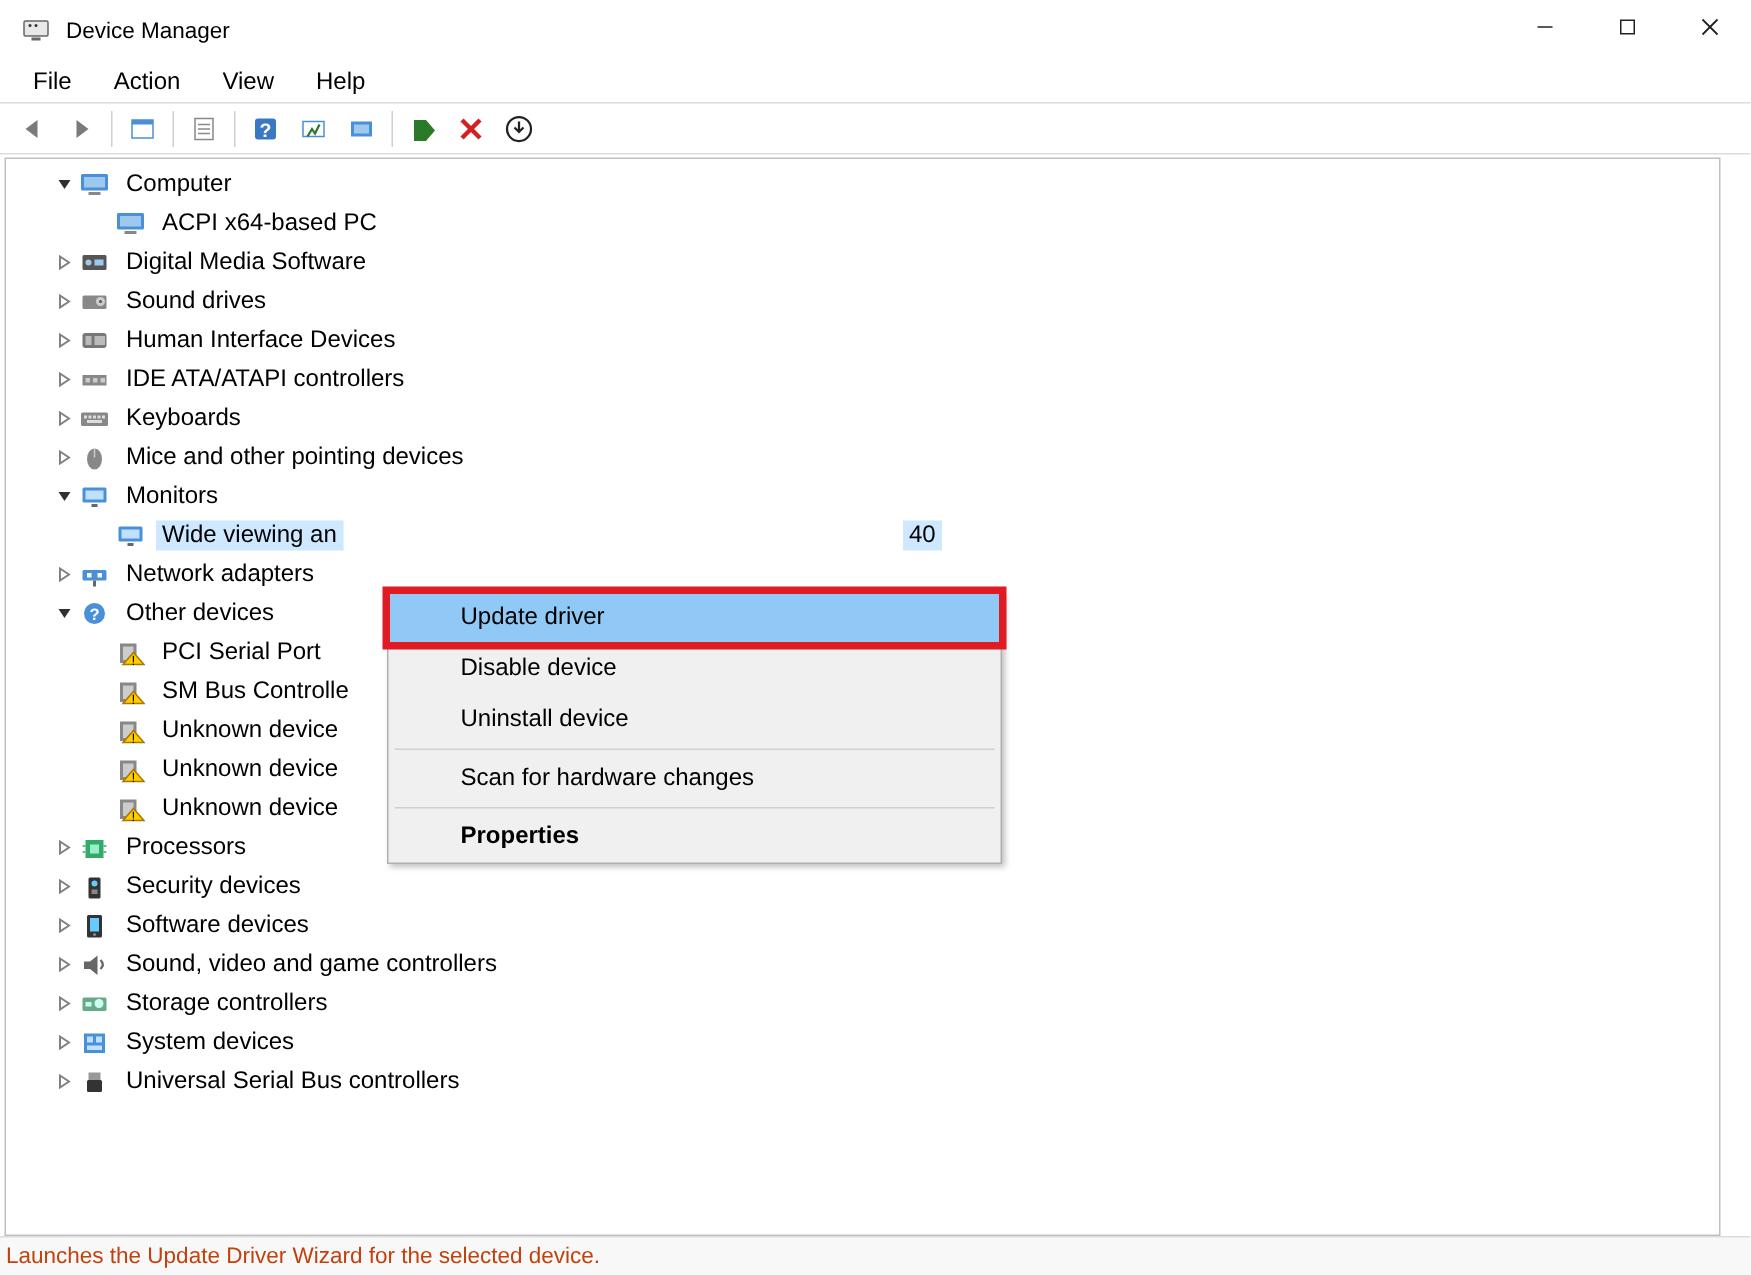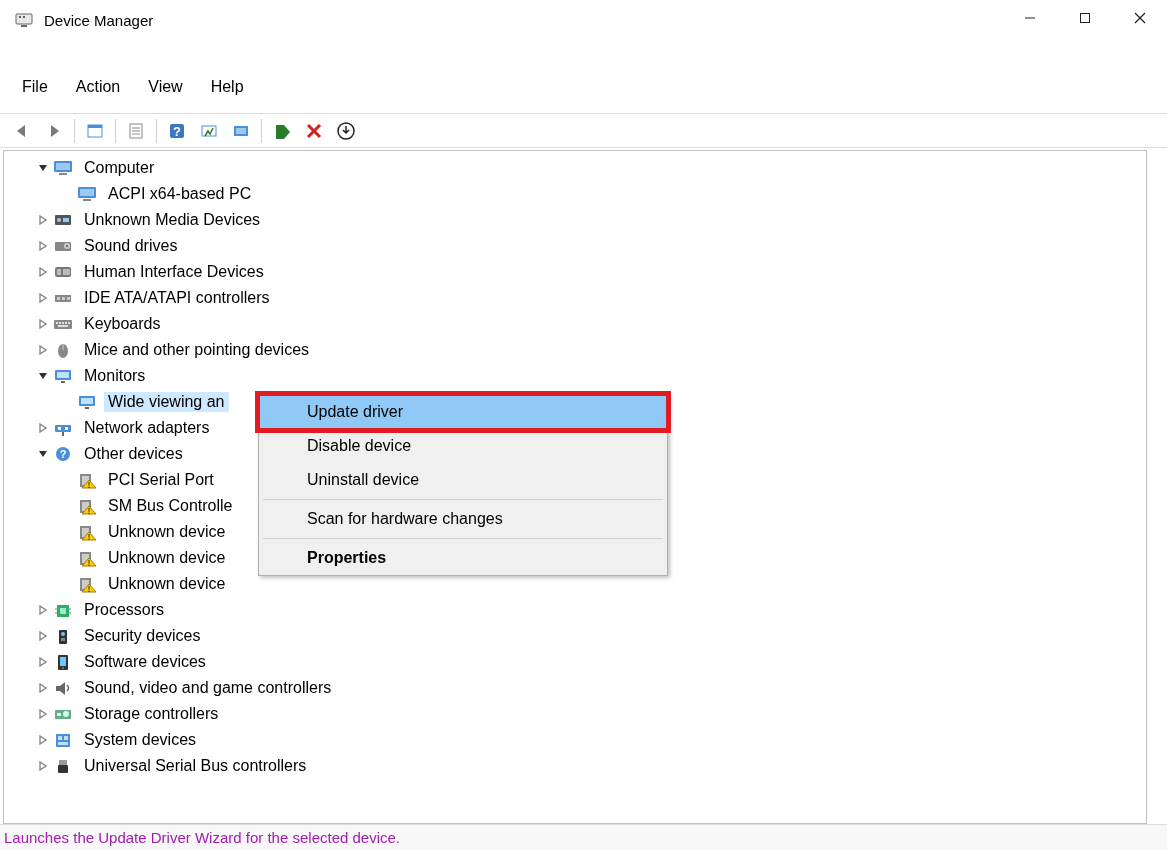--- a/index.html
+++ b/index.html
@@ -26,24 +26,23 @@
   }
   .titlebar .title { font-size: 15px; }
   .win-controls { position: absolute; right: 0; top: 0; display: flex; }
   .win-btn {
     width: 55px; height: 36px;
     display: flex; align-items: center; justify-content: center;
     font-size: 14px; color: #333;
   }
   .menubar {
     display: flex; gap: 0;
-    padding: 2px 8px 13px 8px;
+    padding: 2px 8px 0 8px;
     font-size: 16px;
     border-bottom: 1px solid #dcdcdc;
-    margin-top: 32px;
   }
   .menubar .menu-item { padding: 4px 14px; }
   .toolbar {
     display: flex; align-items: center;
     height: 34px;
     border-bottom: 1px solid #dcdcdc;
     padding: 0 6px;
   }
   .toolbar .tbtn {
     width: 28px; height: 28px; margin: 0 2px;
@@ -78,21 +77,21 @@
   .arrow.down { color:#404040; }
   .ico {
     width: 22px; height: 22px; margin-right: 6px;
     display:inline-flex; align-items:center; justify-content:center;
   }
   .label { padding: 1px 4px; }
   .indent0 { padding-left: 30px; }
   .indent1 { padding-left: 54px; }
   .statusbar {
     height: 26px; border-top: 1px solid #dcdcdc;
-    font-size: 15px; color:#a21caf;
+    font-size: 15px; color:#c2410c;
     display:flex; align-items:center; padding: 0 4px;
     background: #f8f8f8;
   }
   .context-menu {
     position: absolute;
     left: 258px; top: 394px;
     width: 410px;
     background: #f0f0f0;
     border: 1px solid #b0b0b0;
     box-shadow: 2px 2px 4px rgba(0,0,0,.25);
@@ -262,21 +261,21 @@
               <path d="M2 1 L8 5 L2 9 Z" fill="none" stroke="#808080" stroke-width="1.3"></path>
             </svg>
           </span>
           <span class="ico">
             <svg width="20" height="18">
               <rect x="2" y="4" width="16" height="10" rx="1" fill="#555"></rect>
               <circle cx="6" cy="9" r="2" fill="#9ec9ef"></circle>
               <rect x="10" y="7" width="6" height="4" fill="#9ec9ef"></rect>
             </svg>
           </span>
-          <span class="label">Unknown Media Devices</span>
+          <span class="label">Digital Media Software</span>
         </div>
         <div class="row indent0">
           <span class="arrow">
             <svg width="10" height="10">
               <path d="M2 1 L8 5 L2 9 Z" fill="none" stroke="#808080" stroke-width="1.3"></path>
             </svg>
           </span>
           <span class="ico">
             <svg width="20" height="18">
               <rect x="2" y="5" width="16" height="9" rx="1" fill="#888"></rect>

